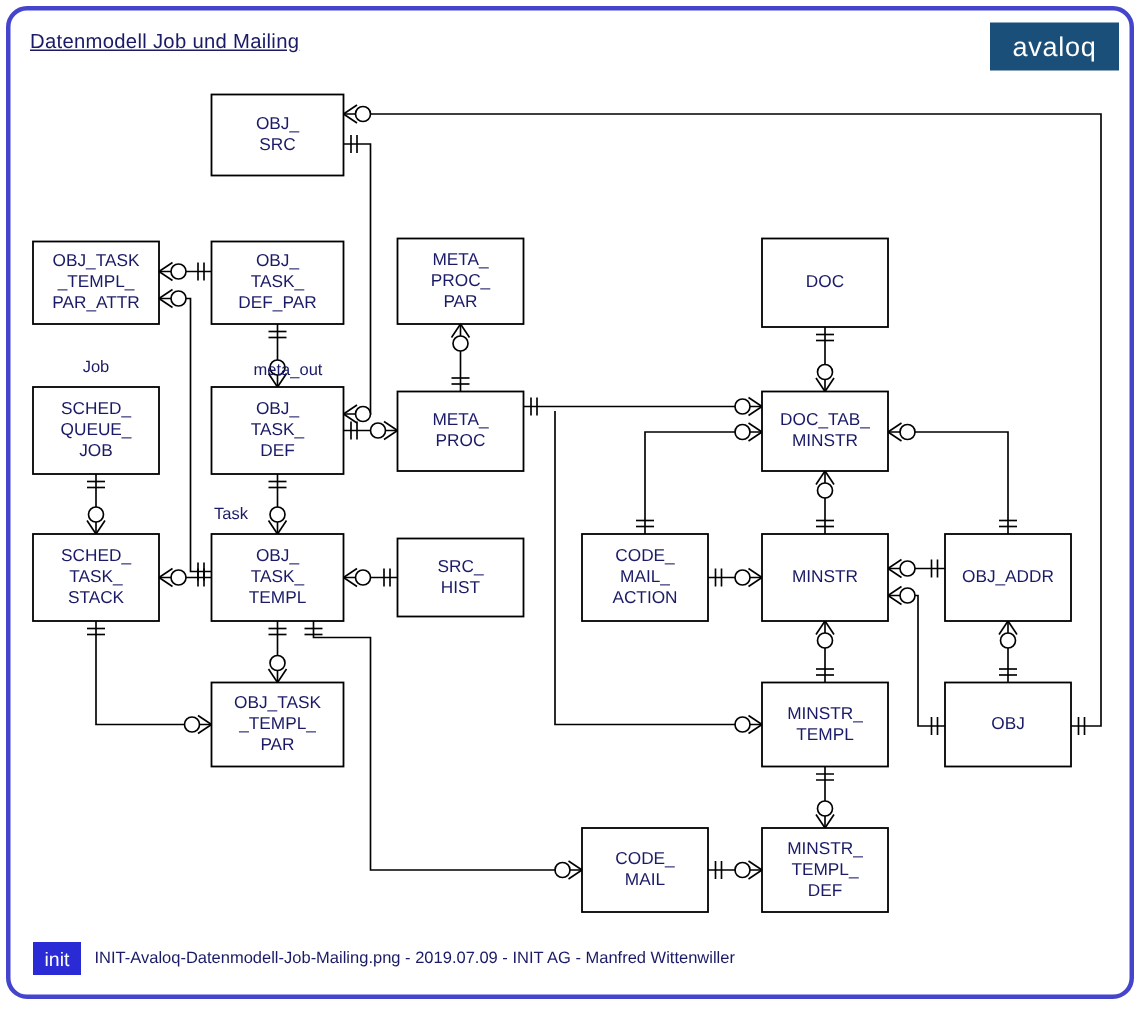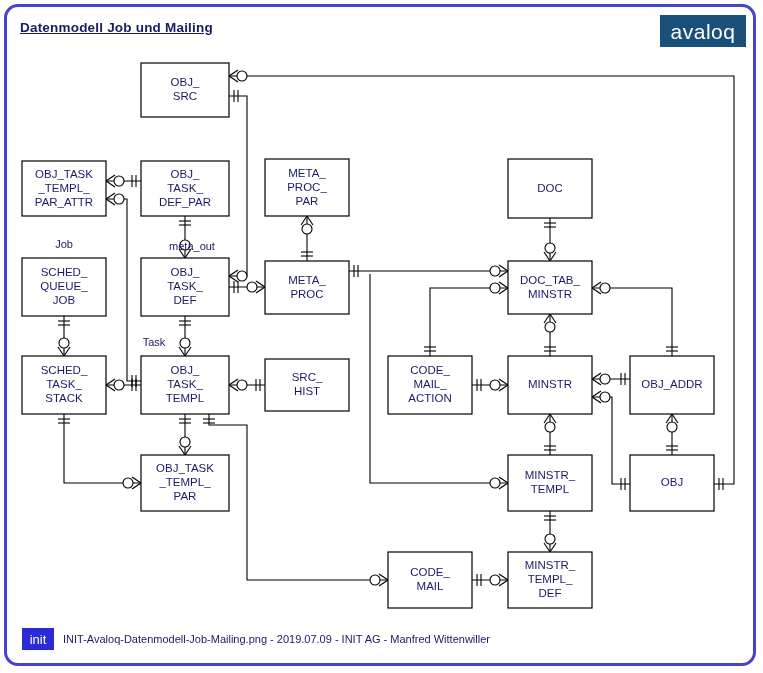--- a/index.html
+++ b/index.html
@@ -1,24 +1,24 @@
 <!DOCTYPE html>
 <html><head>
 <meta charset="utf-8">
 <style>
   html,body{margin:0;padding:0;background:#ffffff;}
   body{width:763px;height:673px;font-family:"Liberation Sans",sans-serif;}
   #root{position:relative;width:763px;height:673px;overflow:hidden;background:#fff;}
   #frame{position:absolute;left:4px;top:4px;width:752px;height:662px;
          border:3px solid #4444cc;border-radius:14px;box-sizing:border-box;}
   #title{position:absolute;left:20px;top:20px;font-size:13.5px;color:#1a1a66;
-         text-decoration:underline;letter-spacing:.2px;white-space:nowrap;font-weight:bold;}
+         text-decoration:underline;letter-spacing:.2px;white-space:nowrap;}
   #logo{position:absolute;left:660px;top:15px;width:86px;height:32px;background:#1a4f7a;
         display:flex;align-items:center;justify-content:center;}
-  #logo span{color:#ffffff;font-size:21px;letter-spacing:.5px;line-height:1;}
+  #logo span{color:#ffffff;font-size:18px;letter-spacing:.5px;line-height:1;}
   #footer{position:absolute;left:22px;top:628px;display:flex;align-items:center;gap:9px;}
   #initlogo{width:32px;height:22px;background:#2b2bd6;display:flex;align-items:center;
             justify-content:center;}
   #initlogo span{color:#fff;font-size:13px;font-weight:normal;line-height:1;}
   #caption{font-size:11px;color:#1a1a66;white-space:nowrap;}
   svg{position:absolute;left:0;top:0;}
   .ent rect{fill:#ffffff;stroke:#000000;stroke-width:1.2;}
   .ent text{fill:#1a1a66;font-family:"Liberation Sans",sans-serif;font-size:11.5px;
             text-anchor:middle;dominant-baseline:middle;}
   .lnk{stroke:#000;stroke-width:1.1;fill:none;}

